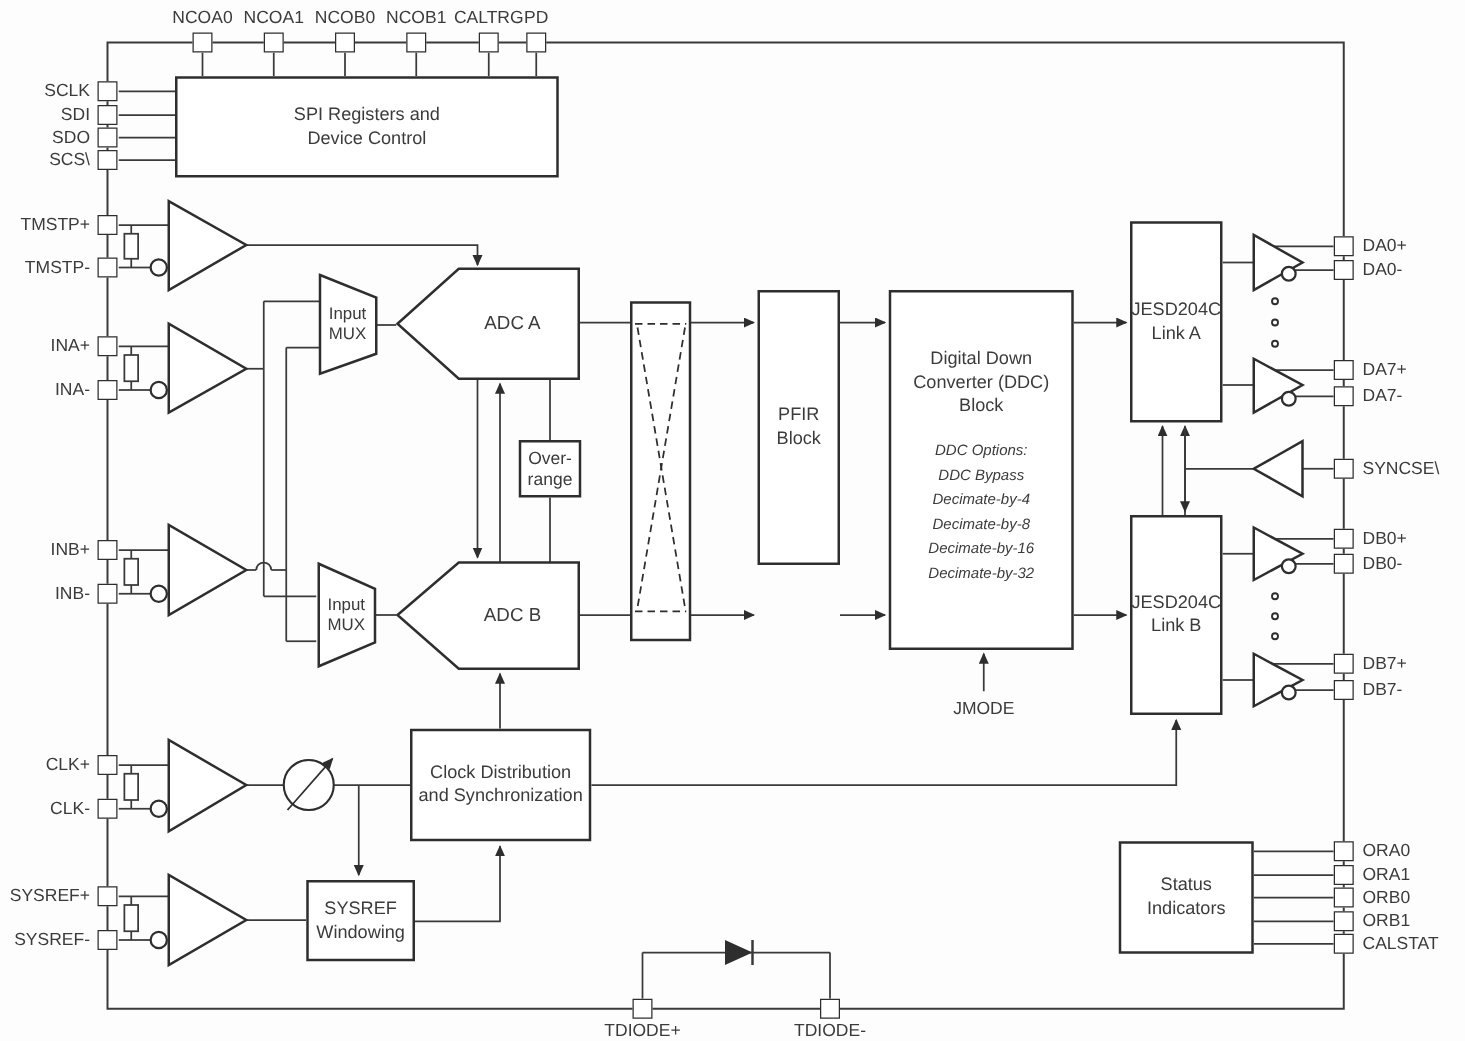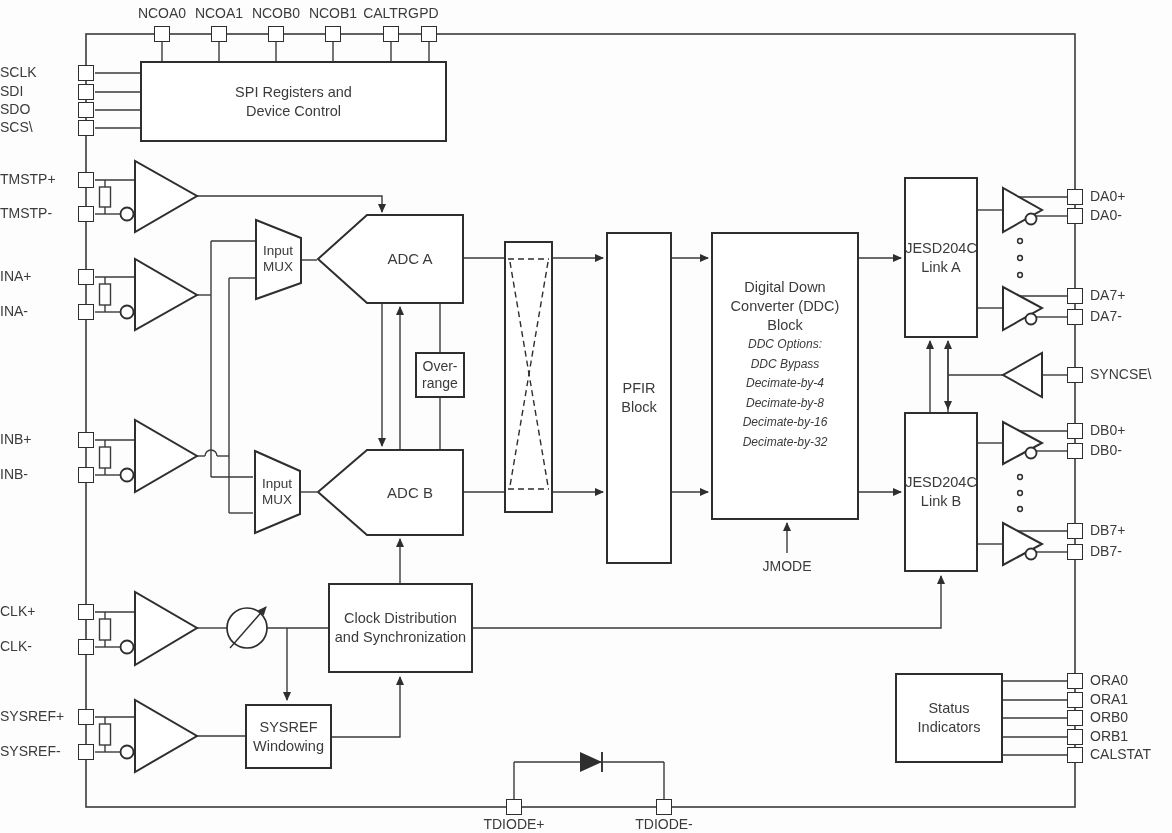--- a/index.html
+++ b/index.html
@@ -6,23 +6,23 @@
   #canvas{position:relative;width:1172px;height:833px;background:#fdfdfd;
           font-family:"Liberation Sans",sans-serif;color:#3b3b3b;overflow:hidden;}
   #wires{position:absolute;left:0;top:0;z-index:1;}
   .block{position:absolute;box-sizing:border-box;background:#fff;border:2px solid #2e2e2e;
          display:flex;align-items:center;justify-content:center;text-align:center;
          white-space:pre-line;font-size:14.5px;line-height:19px;z-index:2;}
   .pin{position:absolute;box-sizing:border-box;width:16px;height:16px;background:#fff;
        border:1.6px solid #2e2e2e;z-index:3;}
   .lbl{position:absolute;font-size:14px;line-height:17px;white-space:pre-line;z-index:2;}
   .lbl.c{text-align:center;}
-  .lbl.r{text-align:left;}
+  .lbl.r{text-align:right;}
   .lbl.sm{font-size:13.5px;line-height:16px;}
-  #ddc-block{flex-direction:column;justify-content:flex-start;padding-top:44px;}
+  #ddc-block{flex-direction:column;justify-content:flex-start;padding-top:44px;gap:16px;}
   #ddc-block .opts{font-style:italic;font-size:12px;line-height:19.5px;}
   #overrange-block{font-size:14px;line-height:17px;}
 </style>
 </head>
 <body>
 
 <div id="canvas">
 
 <svg id="wires" width="1172" height="833" viewBox="0 0 1172 833">
   <defs>
@@ -229,21 +229,21 @@
     <g stroke-width="1.5">
       <circle cx="1020" cy="477" r="2.4"></circle>
           <circle cx="1020" cy="493" r="2.4"></circle>
           <circle cx="1020" cy="509" r="2.4"></circle>
     </g>
   </g>
 </svg>
 
 <div class="block" id="spi-block" style="left:140px;top:61px;width:307px;height:81px;">SPI Registers and
 Device Control</div>
-<div class="block" id="pfir-block" style="left:606px;top:232px;width:66px;height:332px;">PFIR
+<div class="block" id="pfir-block" style="left:606px;top:232px;width:66px;height:220px;">PFIR
 Block</div>
 <div class="block" id="ddc-block" style="left:711px;top:232px;width:148px;height:288px;">
   <div style="white-space:pre-line;">Digital Down
 Converter (DDC)
 Block</div>
   <div class="opts" style="white-space:pre-line;">DDC Options:
 DDC Bypass
 Decimate-by-4
 Decimate-by-8
 Decimate-by-16

